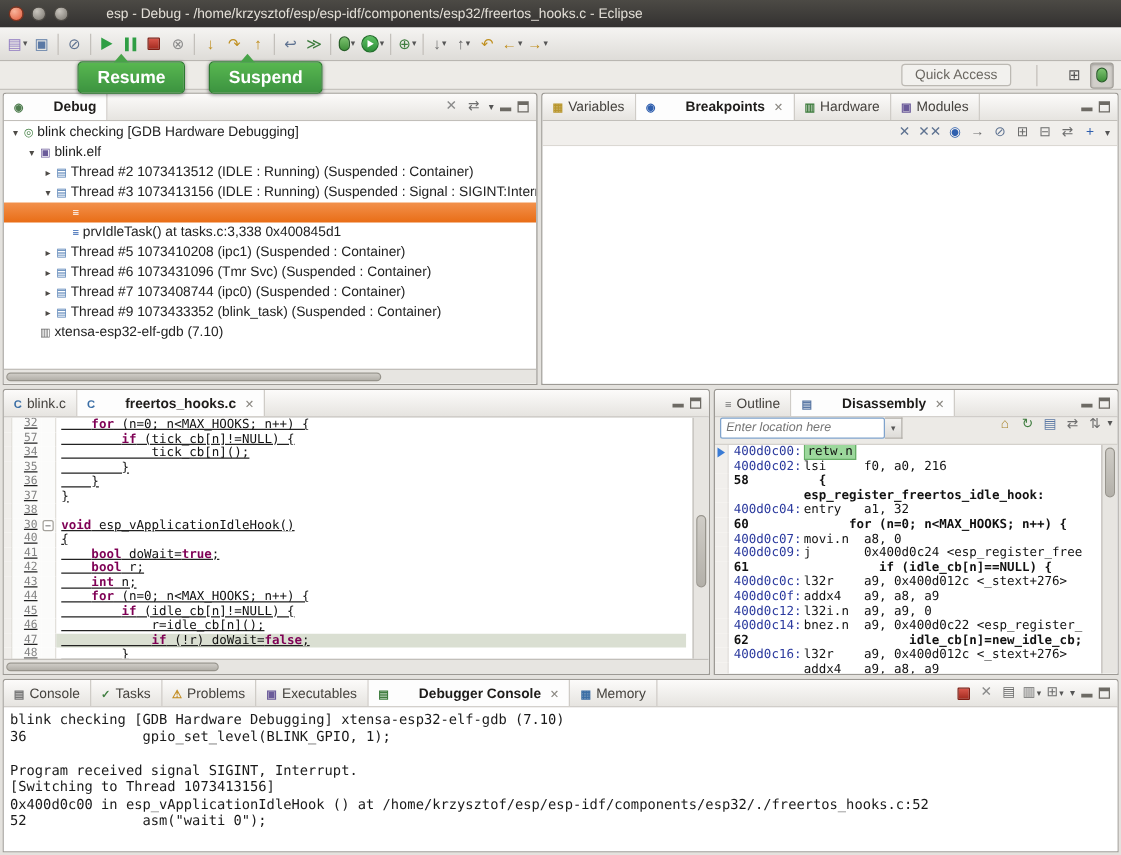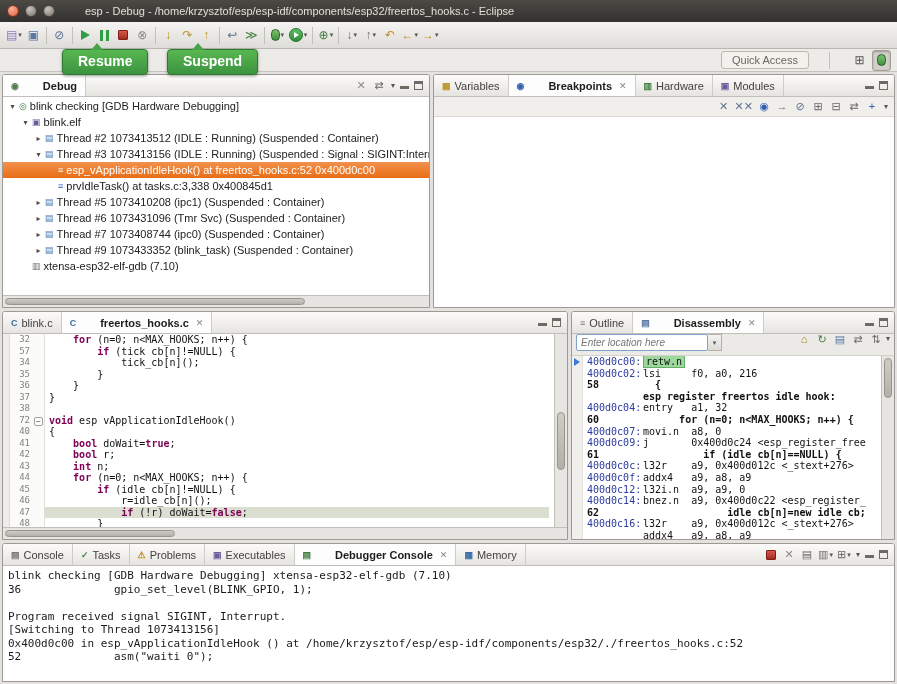--- a/index.html
+++ b/index.html
@@ -78,21 +78,21 @@
   .trow.sel .ticn,.trow.sel .ttext,.trow.sel .arrow{color:#fff;}
 
   
   .sb-h{position:relative;flex:0 0 12px;background:#e7e5e1;border-top:1px solid #c2bfba;}
   .sbthumb{position:absolute;top:2px;height:7px;background:linear-gradient(#cfccc6,#b3b0a9);border:1px solid #97948c;border-radius:4px;}
   .sb-v{position:absolute;right:0;top:0;bottom:0;width:13px;background:#e7e5e1;border-left:1px solid #c2bfba;}
   .sbthumbv{position:absolute;left:2px;width:8px;background:linear-gradient(#cfccc6,#b3b0a9);border:1px solid #97948c;border-radius:4px;}
 
   
   .edbody{flex:1;display:flex;flex-direction:column;overflow:hidden;position:relative;font-family:"DejaVu Sans Mono",monospace;font-size:10px;}
-  #ed-code{flex:1;overflow:hidden;margin-right:18px;}
+  #ed-code{flex:1;overflow:hidden;margin-right:18px;text-decoration:underline;}
   .crow{display:flex;height:11.5px;line-height:11.5px;}
   .cmark{flex:0 0 7px;background:#efedea;border-right:1px solid #dfddd8;}
   .cnum{flex:0 0 23px;text-align:right;padding-right:3px;color:#838383;background:#fbfbfa;font-size:9px;}
   .cfold{flex:0 0 12px;background:#fbfbfa;border-right:1px solid #e2e0db;text-align:center;}
   .fold{display:inline-block;width:9px;height:9px;border:1px solid #a5a29c;background:#fff;color:#555;font-size:8px;line-height:7px;border-radius:2px;margin-top:1px;}
   .ccode{flex:1;white-space:pre;overflow:hidden;padding-left:4px;color:#111;}
   .ccode.hlline{background:#dadfd2;}
   .kw{color:#7f0055;font-weight:bold;}
 
   
@@ -265,21 +265,20 @@
                 <span class="ttext">Thread #2 1073413512 (IDLE : Running) (Suspended : Container)</span>
               </div>
               <div class="trow" style="padding-left: 30px;">
                 <span class="arrow">▾</span>
                 <span class="ticn" style="color: rgb(74, 120, 176);">▤</span>
                 <span class="ttext">Thread #3 1073413156 (IDLE : Running) (Suspended : Signal : SIGINT:Interrupt)</span>
               </div>
               <div class="trow sel" style="padding-left: 43px;">
                 <span class="arrow"></span>
                 <span class="ticn">≡</span>
-                <span class="ttext">esp_vApplicationIdleHook() at freertos_hooks.c:52 0x400d0c00</span>
               </div>
               <div class="trow" style="padding-left: 43px;">
                 <span class="arrow"></span>
                 <span class="ticn" style="color: rgb(47, 95, 174);">≡</span>
                 <span class="ttext">prvIdleTask() at tasks.c:3,338 0x400845d1</span>
               </div>
               <div class="trow" style="padding-left: 30px;">
                 <span class="arrow">▸</span>
                 <span class="ticn" style="color: rgb(74, 120, 176);">▤</span>
                 <span class="ttext">Thread #5 1073410208 (ipc1) (Suspended : Container)</span>
@@ -431,21 +430,21 @@
                 <span class="ccode">}</span>
               </div>
               <div class="crow">
                 <span class="cmark"></span>
                 <span class="cnum">38</span>
                 <span class="cfold"></span>
                 <span class="ccode"></span>
               </div>
               <div class="crow">
                 <span class="cmark"></span>
-                <span class="cnum">72</span>
+                <span class="cnum">30</span>
                 <span class="cfold"><span class="fold">−</span></span>
                 <span class="ccode"><span class="kw">void</span> esp_vApplicationIdleHook()</span>
               </div>
               <div class="crow">
                 <span class="cmark"></span>
                 <span class="cnum">40</span>
                 <span class="cfold"></span>
                 <span class="ccode">{</span>
               </div>
               <div class="crow">

